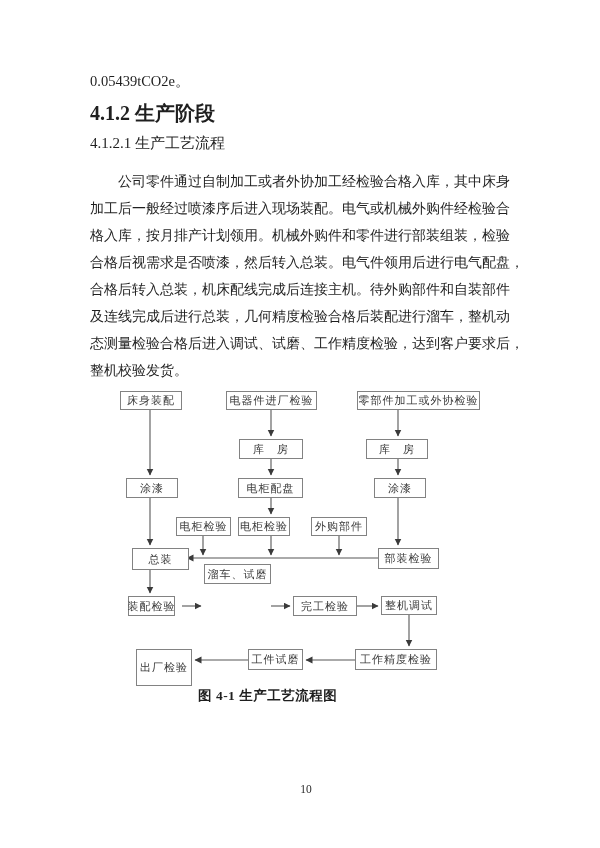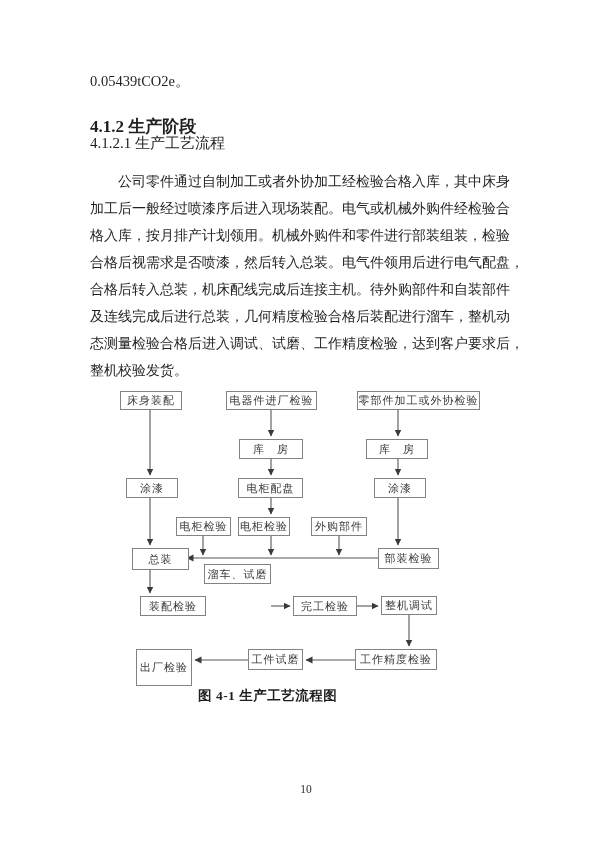--- a/index.html
+++ b/index.html
@@ -2,21 +2,21 @@
 <html><head>
 <meta charset="utf-8">
 <style>
   html,body{margin:0;padding:0;background:#e8e8e8;}
   .page{
     position:relative;width:600px;height:848px;margin:0 auto;background:#ffffff;
     font-family:"Liberation Serif","DejaVu Serif",serif;color:#1f1f1f;overflow:hidden;
   }
   .abs{position:absolute;}
   .co2-line{left:90px;top:73px;font-size:14.5px;line-height:16px;}
-  .section-heading{left:90px;top:118px;font-size:17px;font-weight:bold;line-height:18px;}
+  .section-heading{left:90px;top:104px;font-size:20px;font-weight:bold;line-height:18px;}
   .subsection-heading{left:90px;top:135px;font-size:15px;line-height:17px;}
   .para{left:90px;top:168px;width:420px;}
   .pline{
     height:27px;line-height:27px;font-size:14px;
     text-align:justify;text-align-last:justify;white-space:nowrap;
   }
   .pline.first{text-indent:2em;}
   .pline.last{text-align-last:left;}
   .flowchart{left:0;top:0;width:600px;height:848px;pointer-events:none;}
   .connectors{position:absolute;left:90px;top:385px;width:420px;height:295px;}
@@ -87,21 +87,21 @@
     <div class="node" style="left:239px;top:439px;width:64px;height:20px">库　房</div>
     <div class="node" style="left:366px;top:439px;width:62px;height:20px">库　房</div>
     <div class="node" style="left:126px;top:478px;width:52px;height:20px">涂漆</div>
     <div class="node" style="left:238px;top:478px;width:65px;height:20px">电柜配盘</div>
     <div class="node" style="left:374px;top:478px;width:52px;height:20px">涂漆</div>
     <div class="node" style="left:176px;top:517px;width:55px;height:19px">电柜检验</div>
     <div class="node" style="left:238px;top:517px;width:52px;height:19px">电柜检验</div>
     <div class="node" style="left:311px;top:517px;width:56px;height:19px">外购部件</div>
     <div class="node" style="left:132px;top:548px;width:57px;height:22px">总装</div>
     <div class="node" style="left:378px;top:548px;width:61px;height:21px">部装检验</div>
-    <div class="node" style="left:140px;top:596px;width:66px;height:20px">装配检验</div>
+    <div class="node" style="left:128px;top:596px;width:47px;height:20px">装配检验</div>
     <div class="node" style="left:204px;top:564px;width:67px;height:20px">溜车、试磨</div>
     <div class="node" style="left:293px;top:596px;width:64px;height:20px">完工检验</div>
     <div class="node" style="left:381px;top:596px;width:56px;height:19px">整机调试</div>
     <div class="node" style="left:136px;top:649px;width:56px;height:37px">出厂检验</div>
     <div class="node" style="left:248px;top:649px;width:55px;height:21px">工件试磨</div>
     <div class="node" style="left:355px;top:649px;width:82px;height:21px">工作精度检验</div>
   </div>
 
   <div class="abs figure-caption">图 4-1 生产工艺流程图</div>
 

